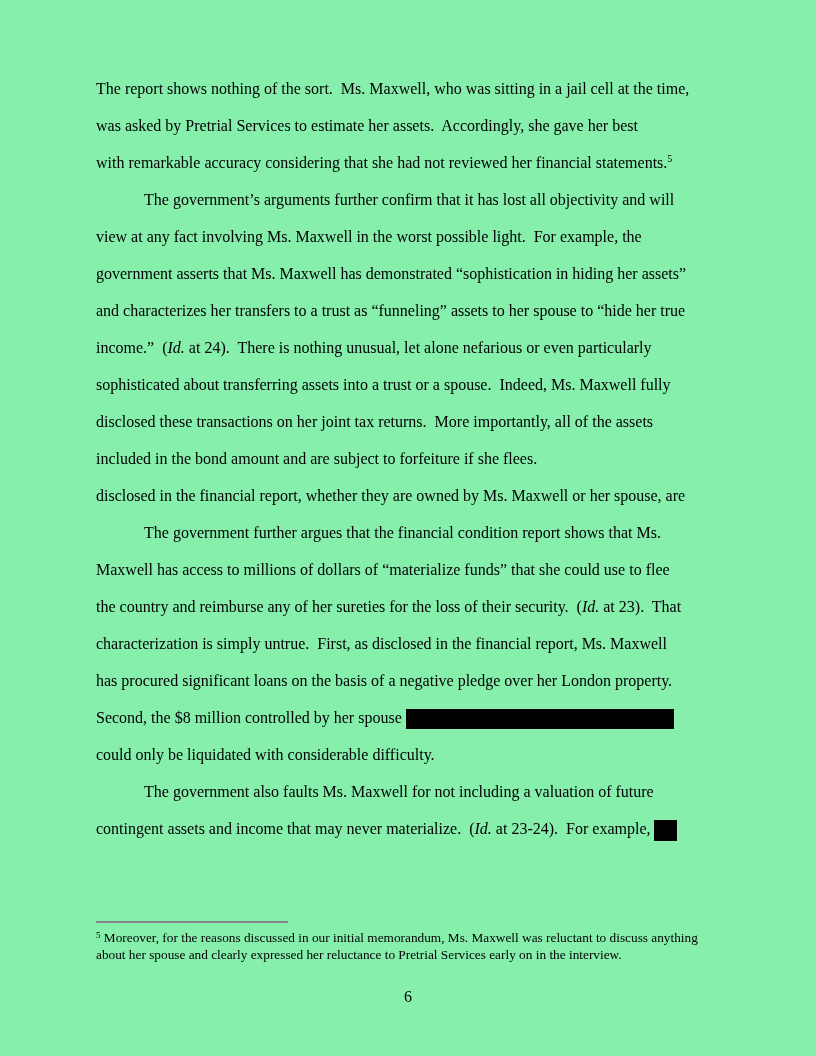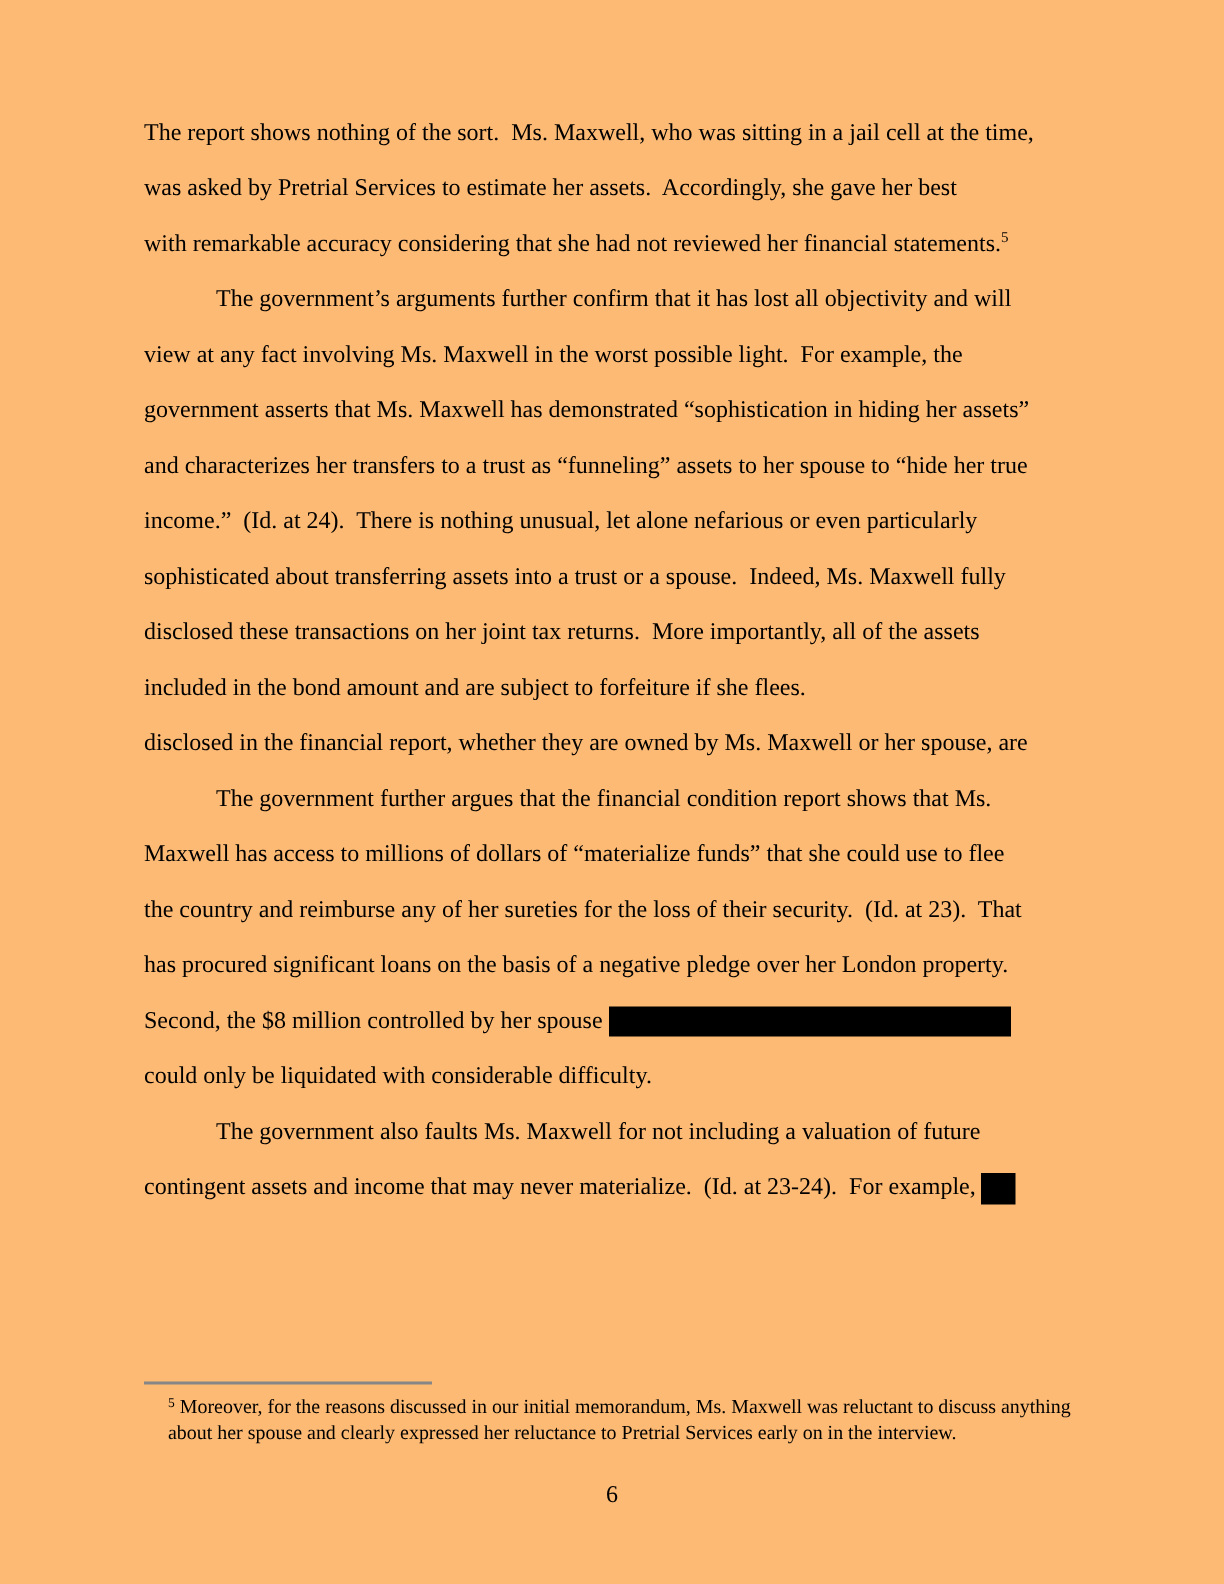--- a/index.html
+++ b/index.html
@@ -4,62 +4,62 @@
 <style>
   html, body {
     margin: 0;
     padding: 0;
     background: #ffffff;
   }
   .page {
     position: relative;
     width: 816px;
     height: 1056px;
-    background: #fdba74;
+    background: #86efac;
     color: #000000;
     font-family: "Liberation Serif", "DejaVu Serif", serif;
     overflow: hidden;
   }
   .body-text {
     position: absolute;
     left: 96px;
     top: 70px;
     width: 636px;
     font-size: 16px;
   }
   .line {
     height: 37px;
     line-height: 37px;
     white-space: pre;
   }
   .line.indent {
     padding-left: 48px;
   }
-  .i { }
+  .i { font-style: italic; }
   .sup {
     font-size: 10px;
     position: relative;
     top: -6px;
   }
   .redact {
     display: inline-block;
     background: #000000;
     vertical-align: middle;
   }
   .fn-sep {
     position: absolute;
     left: 96px;
     top: 921px;
     width: 192px;
     height: 2px;
     background: #868686;
   }
   .footnote {
     position: absolute;
-    left: 112px;
+    left: 96px;
     top: 929px;
     width: 640px;
     font-size: 13.3px;
     font-family: Liberation Serif, serif;
   }
   .fn-line {
     height: 17px;
     line-height: 17px;
     white-space: pre;
   }
@@ -94,20 +94,21 @@
         <div class="line"><span>income.”  (</span><span class="i">Id.</span><span> at 24).  There is nothing unusual, let alone nefarious or even particularly</span></div>
         <div class="line"><span>sophisticated about transferring assets into a trust or a spouse.  Indeed, Ms. Maxwell fully</span></div>
         <div class="line"><span>disclosed these transactions on her joint tax returns.  More importantly, all of the assets</span></div>
         <div class="line"><span>included in the bond amount and are subject to forfeiture if she flees.</span></div>
         <div class="line"><span>disclosed in the financial report, whether they are owned by Ms. Maxwell or her spouse, are</span></div>
       </div>
       <div>
         <div class="line indent"><span>The government further argues that the financial condition report shows that Ms.</span></div>
         <div class="line"><span>Maxwell has access to millions of dollars of “materialize funds” that she could use to flee</span></div>
         <div class="line"><span>the country and reimburse any of her sureties for the loss of their security.  (</span><span class="i">Id.</span><span> at 23).  That</span></div>
+        <div class="line"><span>characterization is simply untrue.  First, as disclosed in the financial report, Ms. Maxwell</span></div>
         <div class="line"><span>has procured significant loans on the basis of a negative pledge over her London property.</span></div>
         <div class="line"><span>Second, the $8 million controlled by her spouse </span><span class="redact" style="width: 268px; height: 20px;"></span></div>
         <div class="line"><span>could only be liquidated with considerable difficulty.</span></div>
       </div>
       <div>
         <div class="line indent"><span>The government also faults Ms. Maxwell for not including a valuation of future</span></div>
         <div class="line"><span>contingent assets and income that may never materialize.  (</span><span class="i">Id.</span><span> at 23-24).  For example, </span><span class="redact" style="width: 23px; height: 21px;"></span></div>
       </div>
     </div>
   <div class="fn-sep"></div>

